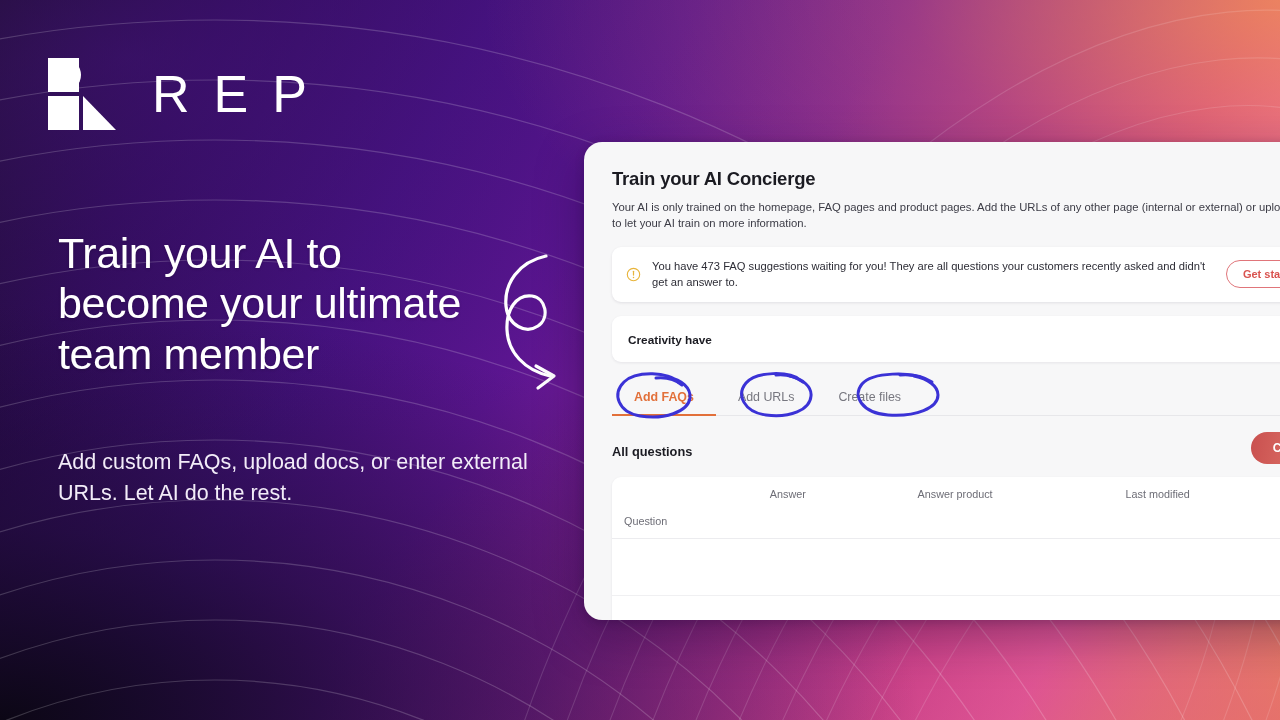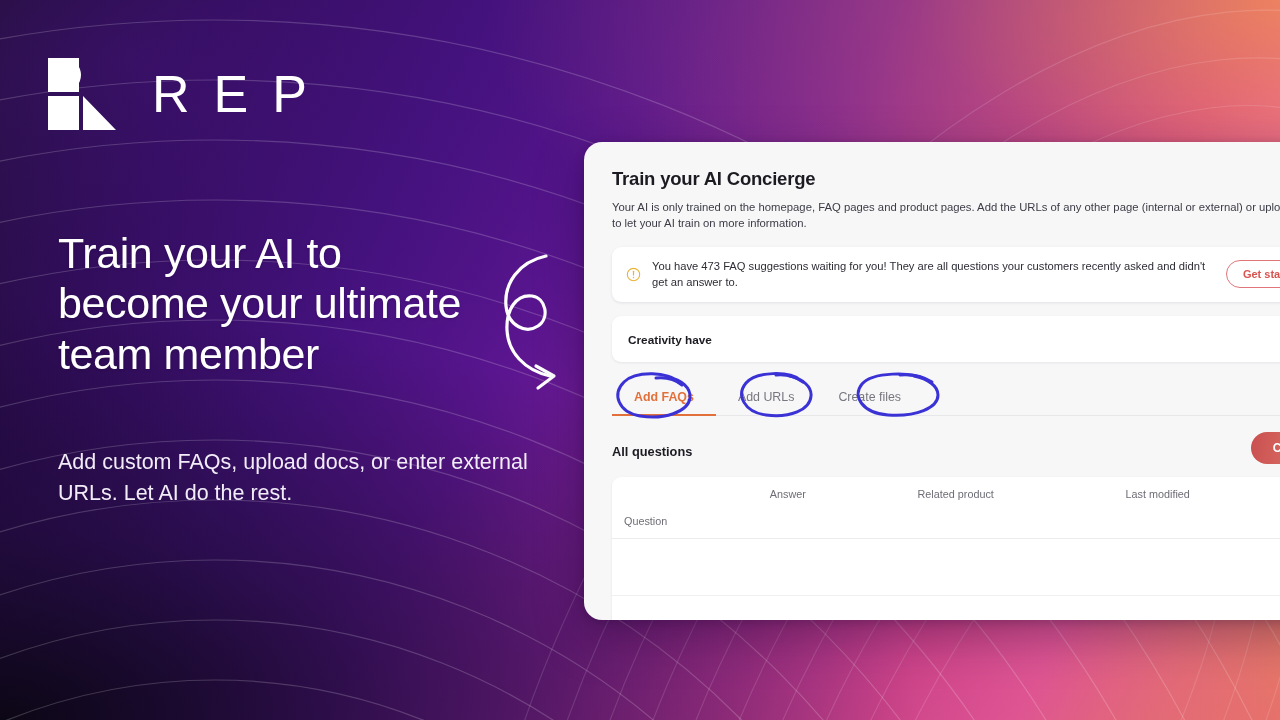--- a/index.html
+++ b/index.html
@@ -241,21 +241,21 @@
 
       <div class="aq-row">
         <span class="aq-title">All questions</span>
         <button class="btn-primary">Create</button>
       </div>
 
       <div class="tbl">
         <div class="tbl-head">
           <span class="th c0">Question</span>
           <span class="th c1">Answer</span>
-          <span class="th c2">Related product</span>
+          <span class="th c2">Answer product</span>
           <span class="th c3">Last modified</span>
         </div>
         <div class="tbl-row"></div>
         <div class="tbl-row"></div>
       </div>
 
     </div>
   </div>
 
 </div>

